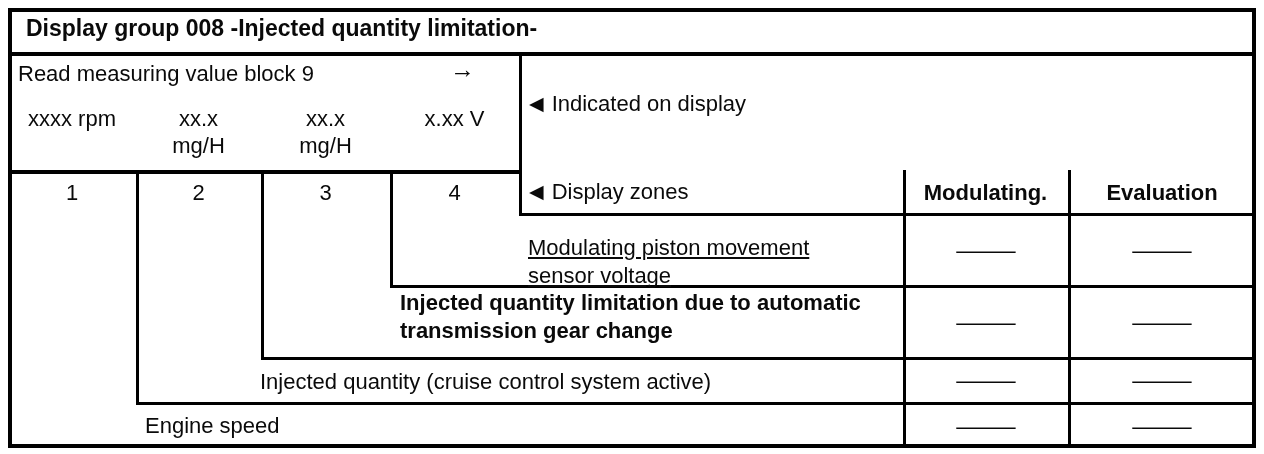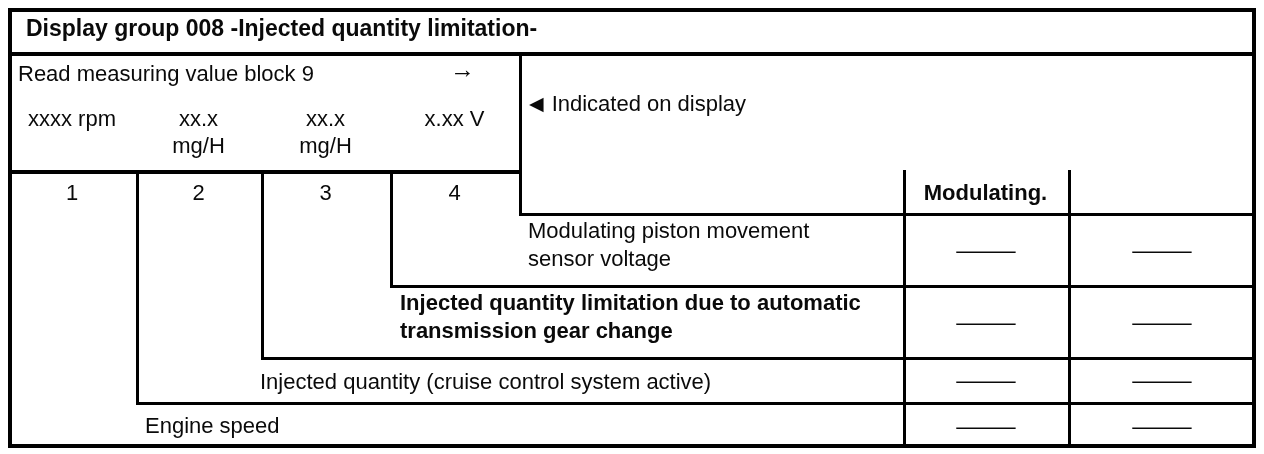--- a/index.html
+++ b/index.html
@@ -67,23 +67,27 @@
 
   <div class="abs body-txt" style="left:529px;top:60px;margin-top:31px;">
     <span class="pointer">◀</span><span>Indicated on display</span>
   </div>
 
   <div class="cell numcell" style="left:8px;top:172px;width:128px;height:41px;">1</div>
   <div class="cell numcell" style="left:136px;top:172px;width:125px;height:41px;">2</div>
   <div class="cell numcell" style="left:261px;top:172px;width:129px;height:41px;">3</div>
   <div class="cell numcell" style="left:390px;top:172px;width:129px;height:41px;">4</div>
 
+  <div class="abs body-txt" style="left:529px;top:179px;">
+    <span class="pointer">◀</span><span>Display zones</span>
+  </div>
   <div class="cell body-txt bold" style="left:903px;top:172px;width:165px;height:41px;">Modulating.</div>
+  <div class="cell body-txt bold" style="left:1068px;top:172px;width:188px;height:41px;">Evaluation</div>
 
-  <div class="label" style="left:528px;top:217px;width:310px;">Modulating piston movement sensor voltage</div>
+  <div class="label" style="left:528px;top:234px;width:310px;text-decoration:underline;">Modulating piston movement sensor voltage</div>
   <div class="cell" style="left:903px;top:216px;width:165px;height:69px;">
       <span class="dash">—</span>
     </div>
   <div class="cell" style="left:1068px;top:216px;width:188px;height:69px;">
       <span class="dash">—</span>
     </div>
 
   <div class="label" style="left:400px;top:289px;width:505px;font-weight:bold;">Injected quantity limitation due to automatic transmission gear change</div>
   <div class="cell" style="left:903px;top:288px;width:165px;height:69px;">
       <span class="dash">—</span>

